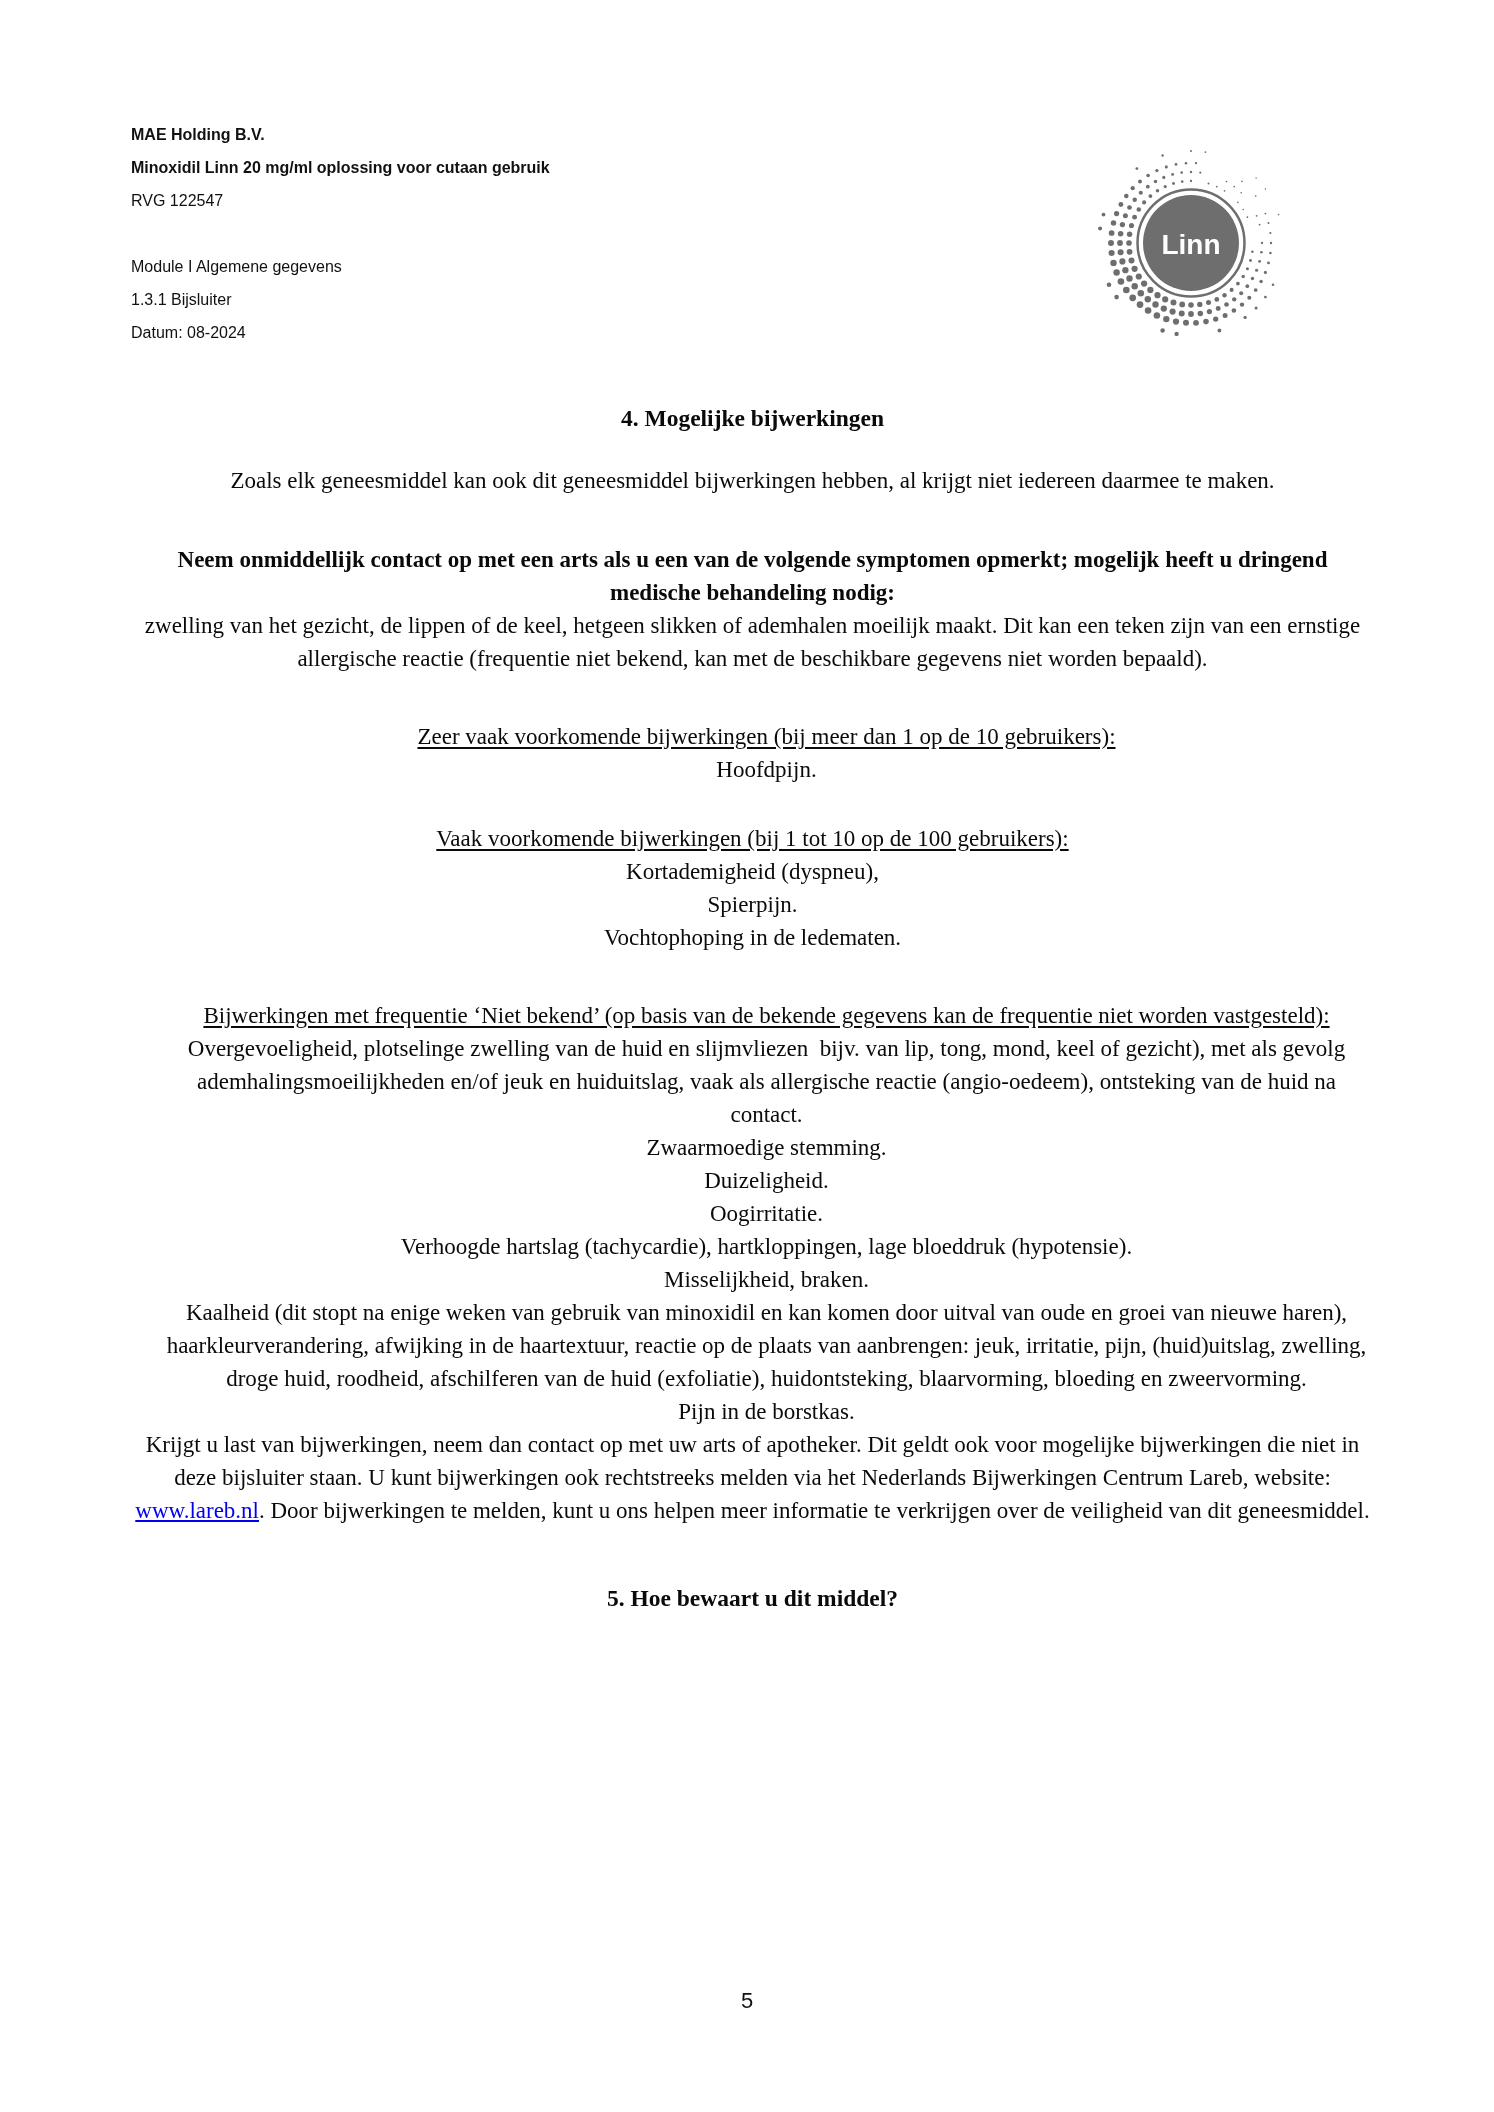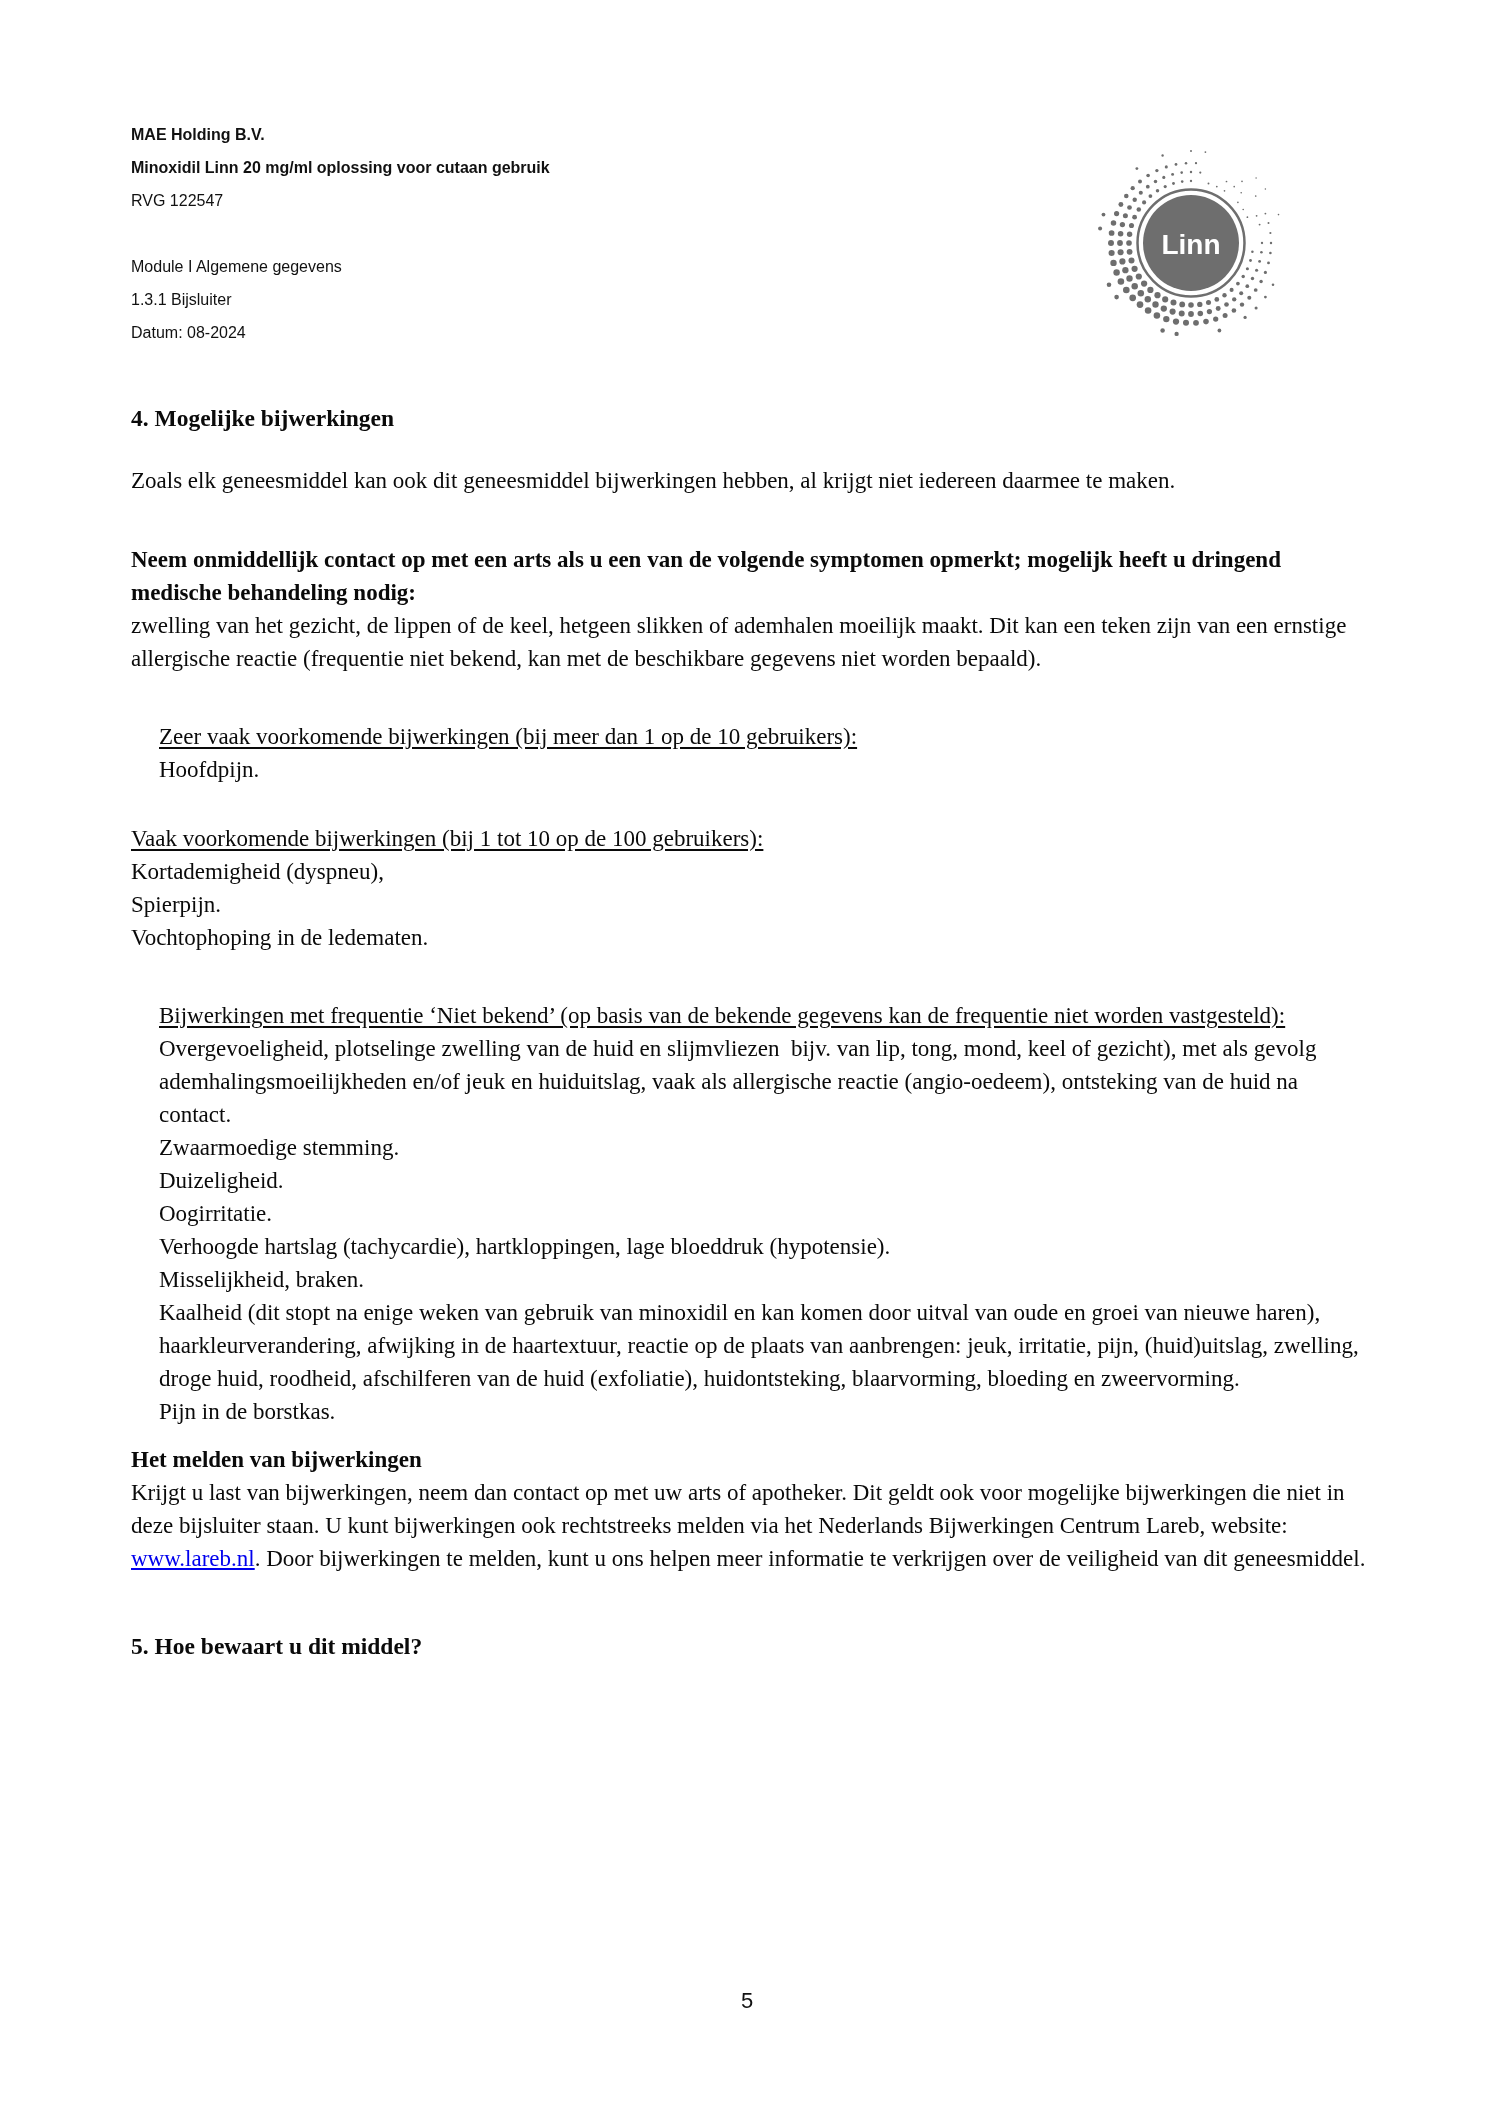--- a/index.html
+++ b/index.html
@@ -38,20 +38,21 @@
   
   .content {
     position: absolute;
     left: 131px;
     top: 402px;
     width: 1243px;
     font-family: "Liberation Serif", serif;
     font-size: 23px;
     line-height: 33px;
     color: #0a0a0a;
+    text-align: center;
   }
   .content p, .content div.line { white-space: pre-wrap; }
 
   .sec-title {
     font-weight: bold;
     font-size: 23.5px;
   }
   .para { margin-top: 29px; }
   .warn-block { margin-top: 46px; }
   .warn-block strong { display: block; font-weight: bold; }
@@ -274,21 +275,20 @@
       <div class="line">Overgevoeligheid, plotselinge zwelling van de huid en slijmvliezen  bijv. van lip, tong, mond, keel of gezicht), met als gevolg ademhalingsmoeilijkheden en/of jeuk en huiduitslag, vaak als allergische reactie (angio-oedeem), ontsteking van de huid na contact.</div>
       <div class="line">Zwaarmoedige stemming.</div>
       <div class="line">Duizeligheid.</div>
       <div class="line">Oogirritatie.</div>
       <div class="line">Verhoogde hartslag (tachycardie), hartkloppingen, lage bloeddruk (hypotensie).</div>
       <div class="line">Misselijkheid, braken.</div>
       <div class="line">Kaalheid (dit stopt na enige weken van gebruik van minoxidil en kan komen door uitval van oude en groei van nieuwe haren), haarkleurverandering, afwijking in de haartextuur, reactie op de plaats van aanbrengen: jeuk, irritatie, pijn, (huid)uitslag, zwelling, droge huid, roodheid, afschilferen van de huid (exfoliatie), huidontsteking, blaarvorming, bloeding en zweervorming.</div>
       <div class="line">Pijn in de borstkas.</div>
     </div>
 
-    <div class="report-title">Het melden van bijwerkingen</div>
     <p><span>Krijgt u last van bijwerkingen, neem dan contact op met uw arts of apotheker. Dit geldt ook voor mogelijke bijwerkingen die niet in deze bijsluiter staan. U kunt bijwerkingen ook rechtstreeks melden via het Nederlands Bijwerkingen Centrum Lareb, website: </span><a class="ext-link">www.lareb.nl</a><span>. Door bijwerkingen te melden, kunt u ons helpen meer informatie te verkrijgen over de veiligheid van dit geneesmiddel.</span></p>
 
     <div class="sec-title sec5-title">5. Hoe bewaart u dit middel?</div>
 
   </div>
 
   <div class="page-number">5</div>
 
 </div>
 

